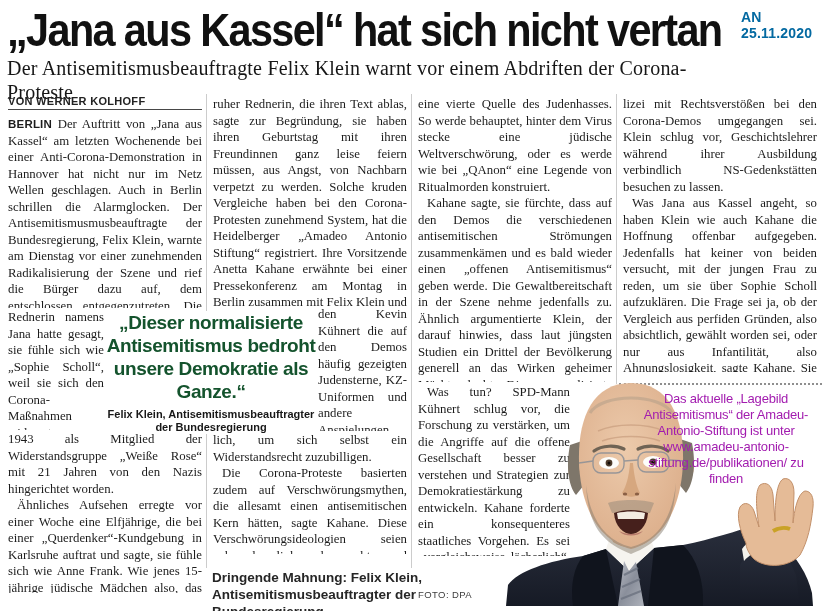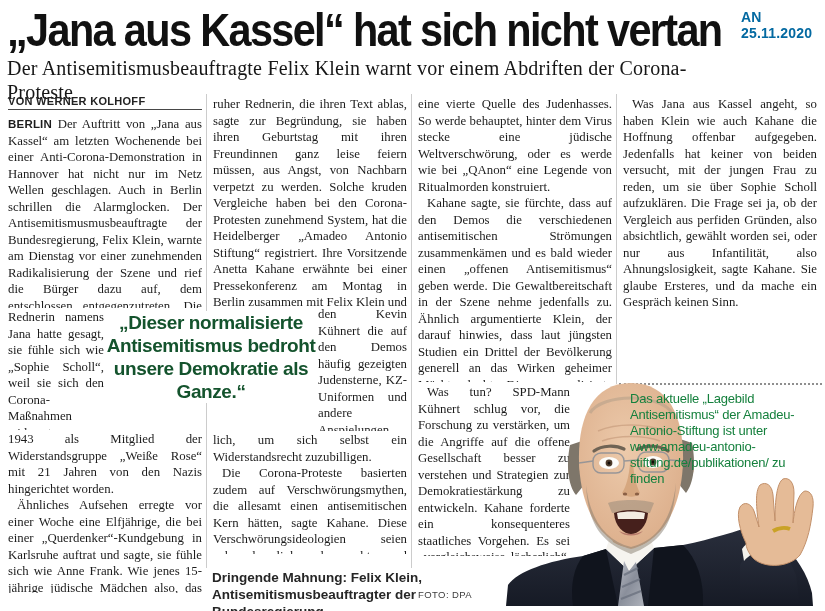--- a/index.html
+++ b/index.html
@@ -40,22 +40,22 @@
   .pq-attr{margin-top:5px;font:700 11px/13px "Liberation Sans",sans-serif;color:#171717;}
 
   
   .vrule{position:absolute;width:1px;background:#cccccc;}
   .v1{left:206px;top:94px;height:474px;}
   .v2{left:411px;top:94px;height:474px;}
   .v3{left:616px;top:94px;height:290px;}
   .dottedrule{position:absolute;left:619px;top:383px;width:203px;border-top:2px dotted #8f8f8f;}
 
   
-  .infonote{position:absolute;left:630px;top:391px;width:192px;
-        font:400 13px/16px "Liberation Sans",sans-serif;color:#15803d;letter-spacing:-.2px;z-index:4;}
+  .infonote{position:absolute;left:630px;top:391px;width:192px;text-align:center;
+        font:400 13px/16px "Liberation Sans",sans-serif;color:#a21caf;letter-spacing:-.2px;z-index:4;}
 
   
   .caption{position:absolute;left:212px;top:569px;width:294px;z-index:4;
         font:700 13.5px/17px "Liberation Sans",sans-serif;color:#262626;}
   .credit{position:absolute;right:34px;top:20px;font:400 9.5px "Liberation Sans",sans-serif;
         letter-spacing:.4px;color:#3c3c3c;padding-left:32px;}
 
   .photo{position:absolute;left:478px;top:335px;width:347px;height:276px;z-index:1;}
 </style>
 </head>
@@ -92,31 +92,33 @@
   <div class="bodytext c2narrow">
     <p>den Kevin Kühnert die auf den Demos häufig gezeigten Judensterne, KZ-Uniformen und andere Anspielungen auf die Nazi-Zeit. Das geschehe absicht-</p>
   </div>
   <div class="bodytext c2bottom">
     <p>lich, um sich selbst ein Widerstandsrecht zuzubilligen.</p>
     <p class="ind">Die Corona-Proteste basierten zudem auf Verschwörungsmythen, die allesamt einen antisemitischen Kern hätten, sagte Kahane. Diese Verschwörungsideologien seien neben dem linken, dem rechten und dem islamistischen Antisemitismus</p>
   </div>
 
   <div class="pullquote">
     <div class="pq-text">„Dieser normalisierte Antisemitismus bedroht unsere Demokratie als Ganze.“</div>
+    <div class="pq-attr">Felix Klein, Antisemitismusbeauftragter der Bundesregierung</div>
   </div>
 
   <div class="bodytext c3top">
     <p>eine vierte Quelle des Judenhasses. So werde behauptet, hinter dem Virus stecke eine jüdische Weltverschwörung, oder es werde wie bei „QAnon“ eine Legende von Ritualmorden konstruiert.</p>
     <p class="ind">Kahane sagte, sie fürchte, dass auf den Demos die verschiedenen antisemitischen Strömungen zusammenkämen und es bald wieder einen „offenen Antisemitismus“ geben werde. Die Gewaltbereitschaft in der Szene nehme jedenfalls zu. Ähnlich argumentierte Klein, der darauf hinwies, dass laut jüngsten Studien ein Drittel der Bevölkerung generell an das Wirken geheimer Mächte glaubt. „Dieser normalisierte Antisemitismus bedroht unsere Demokratie als Ganze“.</p>
   </div>
   <div class="bodytext c3narrow">
     <p class="ind">Was tun? SPD-Mann Kühnert schlug vor, die Forschung zu verstärken, um die Angriffe auf die offene Gesellschaft besser zu verstehen und Strategien zur Demokratiestärkung zu entwickeln. Kahane forderte ein konsequenteres staatliches Vorgehen. Es sei „vergleichsweise lächerlich“, wie die Po-</p>
   </div>
 
   <div class="bodytext c4top">
+    <p>lizei mit Rechtsverstößen bei den Corona-Demos umgegangen sei. Klein schlug vor, Geschichtslehrer während ihrer Ausbildung verbindlich NS-Gedenkstätten besuchen zu lassen.</p>
     <p class="ind">Was Jana aus Kassel angeht, so haben Klein wie auch Kahane die Hoffnung offenbar aufgegeben. Jedenfalls hat keiner von beiden versucht, mit der jungen Frau zu reden, um sie über Sophie Scholl aufzuklären. Die Frage sei ja, ob der Vergleich aus perfiden Gründen, also absichtlich, gewählt worden sei, oder nur aus Infantilität, also Ahnungslosigkeit, sagte Kahane. Sie glaube Ersteres, und da mache ein Gespräch keinen Sinn.</p>
   </div>
   <div class="dottedrule"></div>
   <div class="infonote">Das aktuelle „Lagebild Antisemitismus“ der Amadeu-Antonio-Stiftung ist unter www.amadeu-antonio-stiftung.de/publikationen/ zu finden</div>
 
   <div class="photo">
     <svg width="347" height="276" viewBox="0 0 347 276" xmlns="http://www.w3.org/2000/svg">
       <defs>
         <linearGradient id="suit" x1="0" y1="0" x2="0" y2="1">
           <stop offset="0" stop-color="#2a2f3d"></stop>

